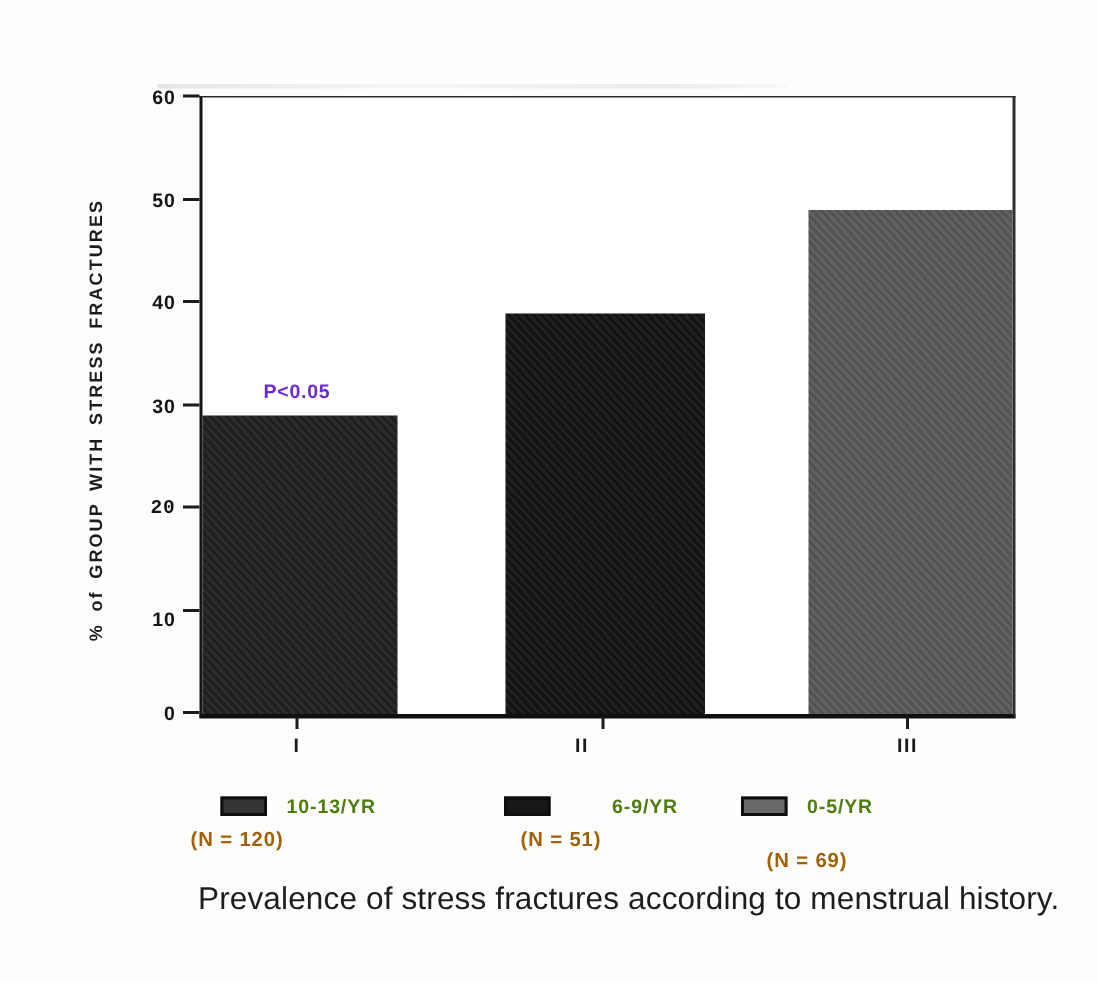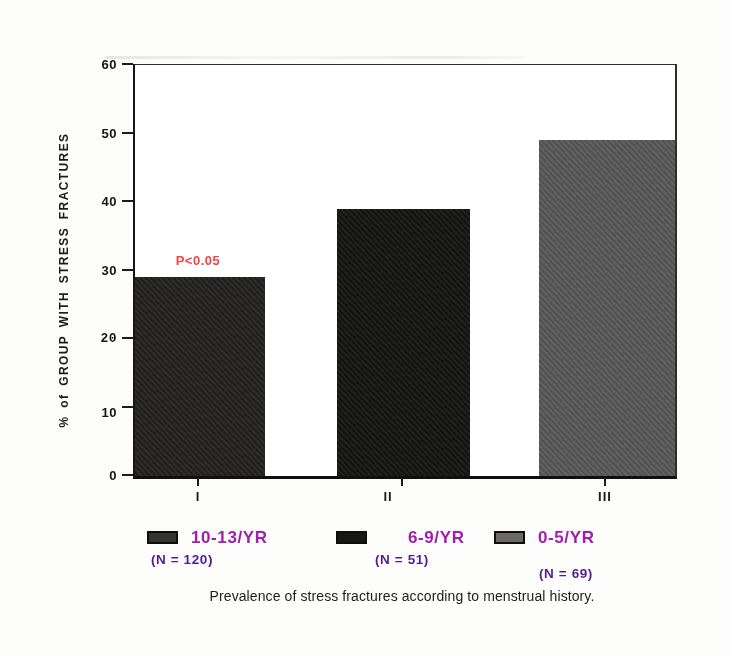--- a/index.html
+++ b/index.html
@@ -44,42 +44,42 @@
     line-height:14px;
   }
   .y-axis-title{
     position:absolute;left:-136px;top:273px;width:400px;height:14px;
     transform:rotate(-90deg);transform-origin:center;
     text-align:center;font-size:12px;font-weight:bold;color:#1c1c1c;
     letter-spacing:1.4px;word-spacing:3px;white-space:nowrap;
   }
   .annotation{
     position:absolute;left:158px;top:253px;width:80px;text-align:center;
-    font-size:13px;font-weight:bold;color:#ef4444;letter-spacing:0.5px;
+    font-size:13px;font-weight:bold;color:#6d28d9;letter-spacing:0.5px;
   }
   .x-axis-title{
     position:absolute;left:133px;top:511px;width:500px;text-align:center;
     font-size:13px;font-weight:bold;color:#161616;letter-spacing:0.4px;
   }
   .legend-swatch{
     position:absolute;top:531px;width:31px;height:13px;
     border:2px solid #0e0e0e;box-sizing:border-box;
   }
   .legend-label{
-    position:absolute;top:531px;font-size:17px;font-weight:bold;color:#a21caf;
+    position:absolute;top:531px;font-size:13px;font-weight:bold;color:#4d7c0f;
     letter-spacing:0.6px;line-height:14px;white-space:nowrap;
   }
   .legend-n{
-    position:absolute;top:552px;width:110px;text-align:center;
-    font-size:13.5px;font-weight:bold;color:#4c1d95;letter-spacing:0.6px;
+    position:absolute;top:552px;width:110px;text-align:left;
+    font-size:13.5px;font-weight:bold;color:#a16207;letter-spacing:0.6px;
     white-space:nowrap;
   }
   .caption{
     position:absolute;left:132px;top:588px;width:540px;text-align:center;
-    font-size:14px;font-weight:400;color:#1d1d1d;letter-spacing:0.1px;
+    font-size:21px;font-weight:400;color:#1d1d1d;letter-spacing:0.1px;
     white-space:nowrap;
   }
   .scan-smudge{
     position:absolute;left:105px;top:56px;width:420px;height:3px;
     background:linear-gradient(90deg,rgba(120,120,120,0.18),rgba(160,160,160,0.07) 40%,rgba(130,130,130,0.15) 80%,rgba(170,170,170,0.05));
     border-radius:2px;
   }
 </style>
 </head>
 <body>

